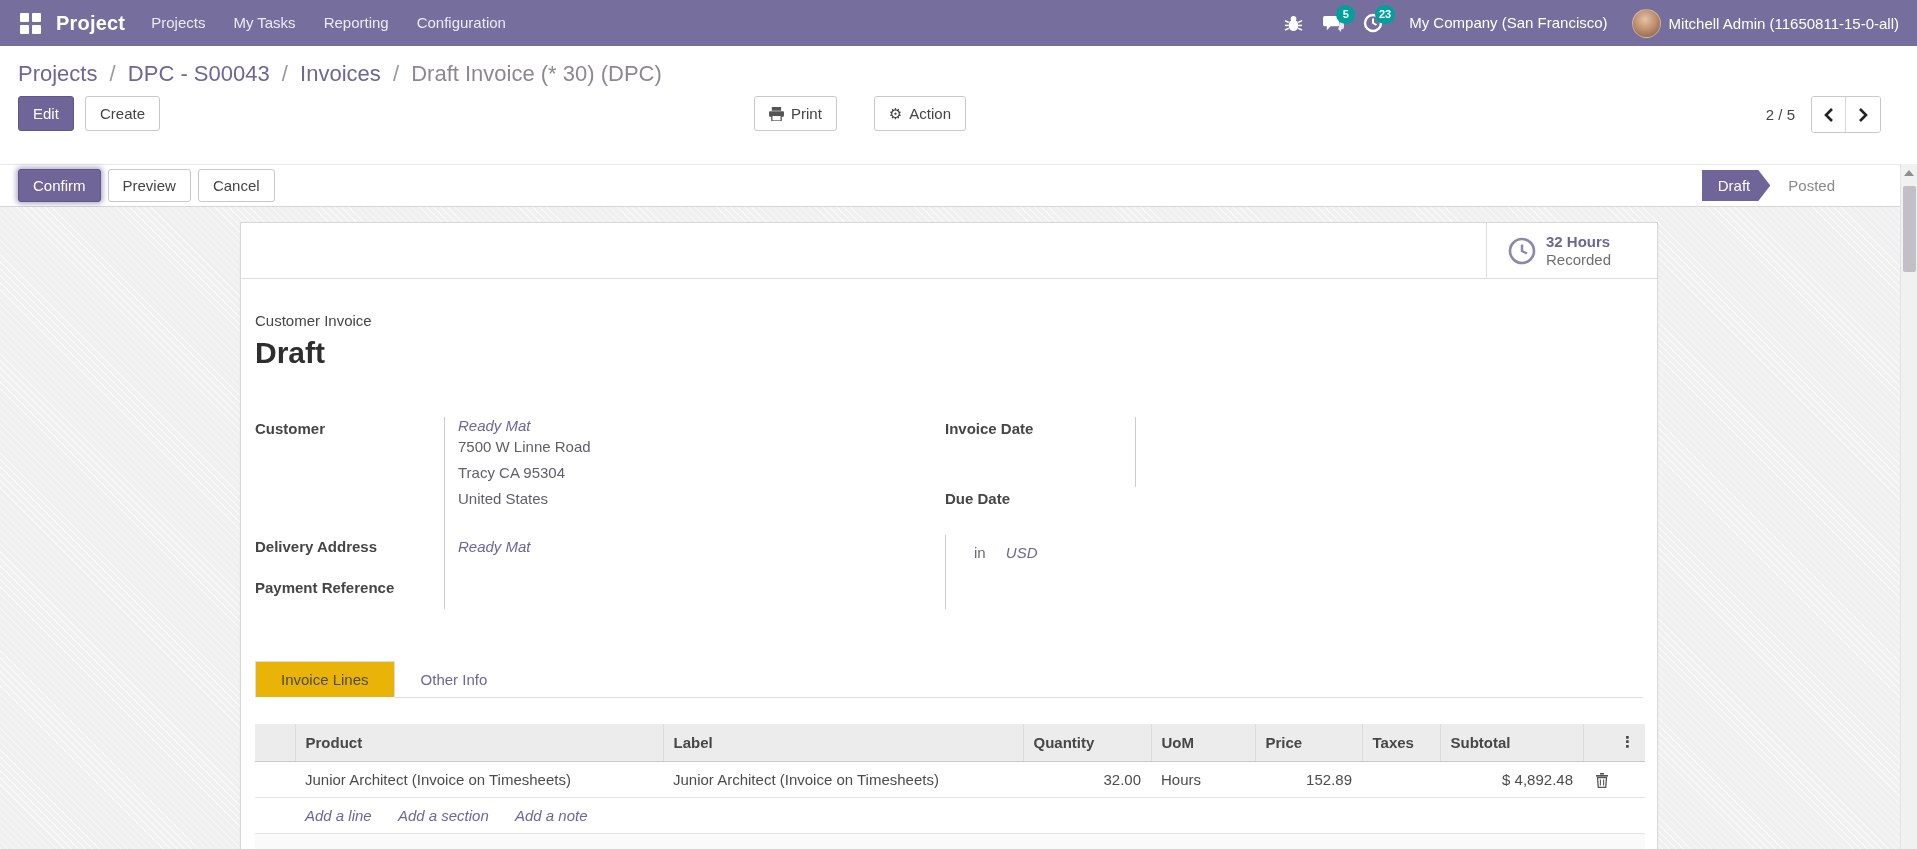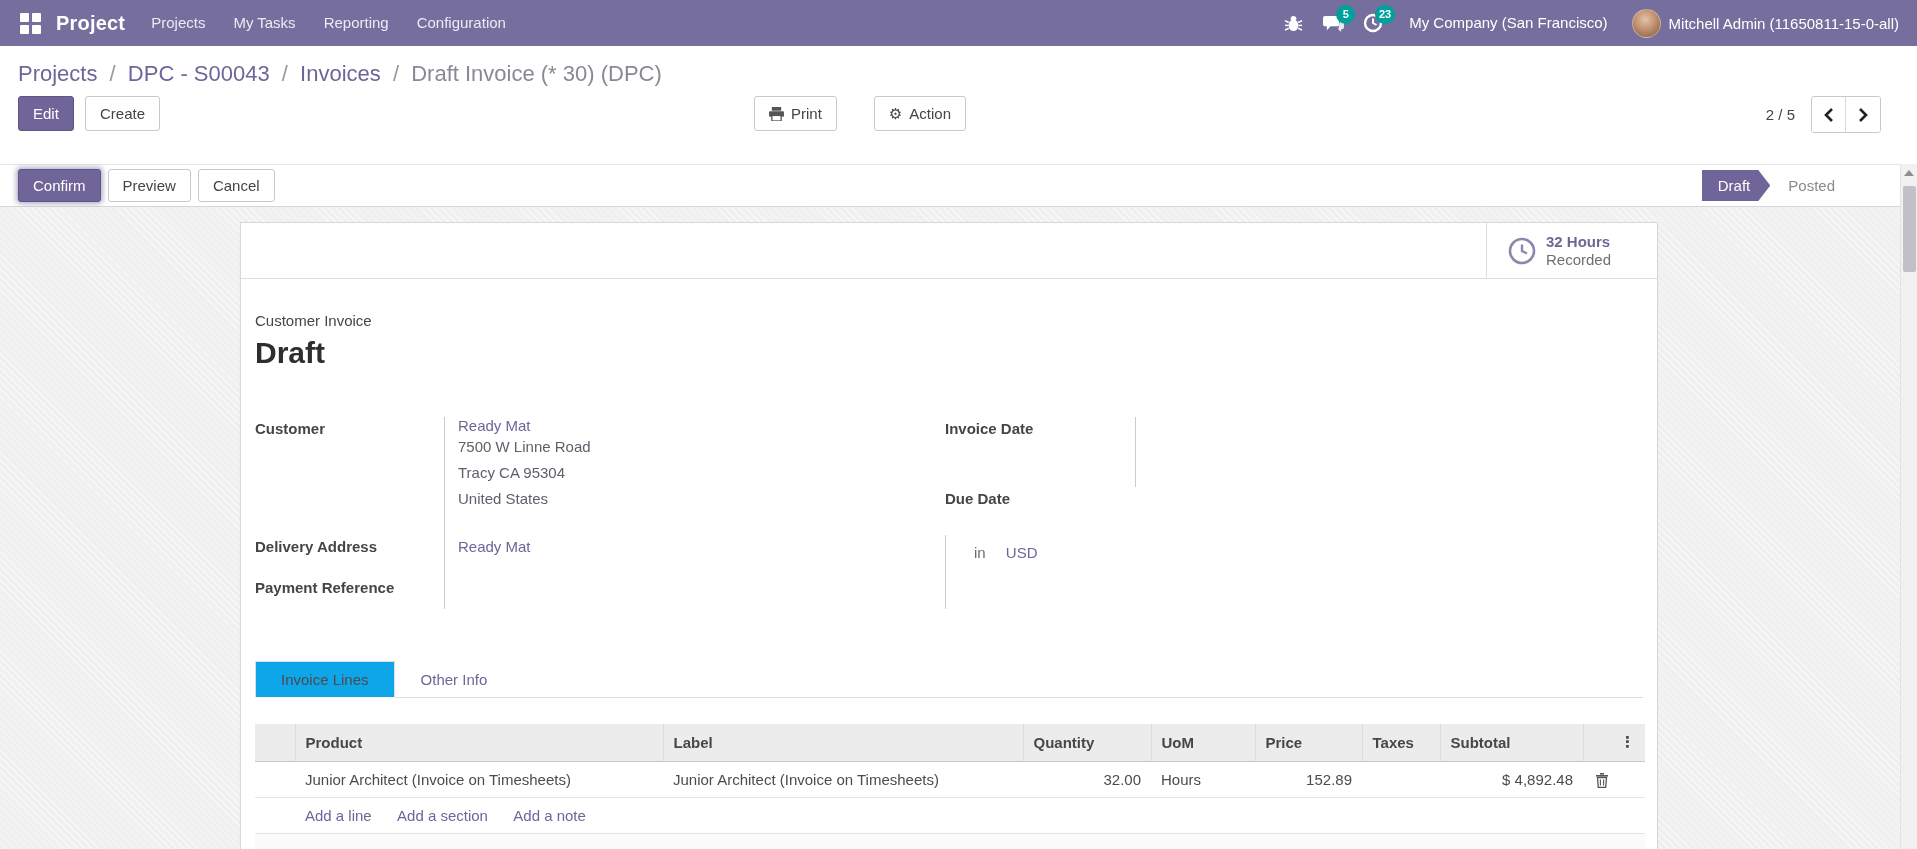--- a/index.html
+++ b/index.html
@@ -82,32 +82,32 @@
   .doc-type{font-size:15px;font-weight:normal;color:#454545;}
   .doc-state{font-size:30px;font-weight:bold;color:#2e2e2e;margin-top:7px;}
 
   .fields{display:flex;margin-top:47px;}
   .fgroup{display:grid;}
   .fgroup-left{grid-template-columns:189px 1fr;width:690px;}
   .fgroup-right{grid-template-columns:190px 1fr;width:560px;}
   .flabel{font-weight:bold;color:#454545;font-size:15px;padding-top:3px;}
   .fvalue{border-left:1px solid #ccc;padding-left:13px;font-size:15px;color:var(--muted-text);}
   .pt14{padding-top:14px;}
-  .link{color:var(--link);cursor:pointer;}
+  .link{color:var(--link);cursor:pointer;font-style:italic;}
   .addr-line{line-height:26px;color:#5f5f6b;}
   .fv-customer{padding-bottom:12px;}
   .fv-delivery{padding-bottom:10px;}
   .fv-payment{min-height:44px;}
   .fv-date{min-height:41px;}
   .fv-currency{padding-top:9px;min-height:45px;}
   .cur-in{color:#6b6b76;margin-left:15px;margin-right:16px;}
 
   .tabs{margin-top:52px;border-bottom:1px solid #ddd;display:flex;}
   .tab{padding:9px 25px;font-size:15px;cursor:pointer;margin-bottom:-1px;}
-  .tab.active{background:#0ea5e9;border:1px solid #ddd;border-bottom:1px solid #fff;color:#4c4c4c;}
+  .tab.active{background:#eab308;border:1px solid #ddd;border-bottom:1px solid #fff;color:#4c4c4c;}
   .tab.inactive{color:var(--link);border:1px solid transparent;}
 
   table.lines{margin-top:26px;width:1390px;border-collapse:collapse;table-layout:fixed;font-size:15px;}
   table.lines th{background:#ececec;height:37px;font-weight:bold;color:#474747;text-align:left;
     padding:0 10px;border-bottom:1px solid #c8c8c8;cursor:pointer;}
   table.lines th + th{border-left:1px solid #dcdcdc;}
   table.lines td{height:36px;padding:0 10px;border-bottom:1px solid #e3e3e3;color:#4c4c4c;background:#fff;}
   .ta-r{text-align:right;}
   .kebab{color:#474747;font-weight:bold;text-align:right !important;cursor:pointer;}
   .add-row td{height:38px;border-bottom:1px solid #e0e0e0;}

